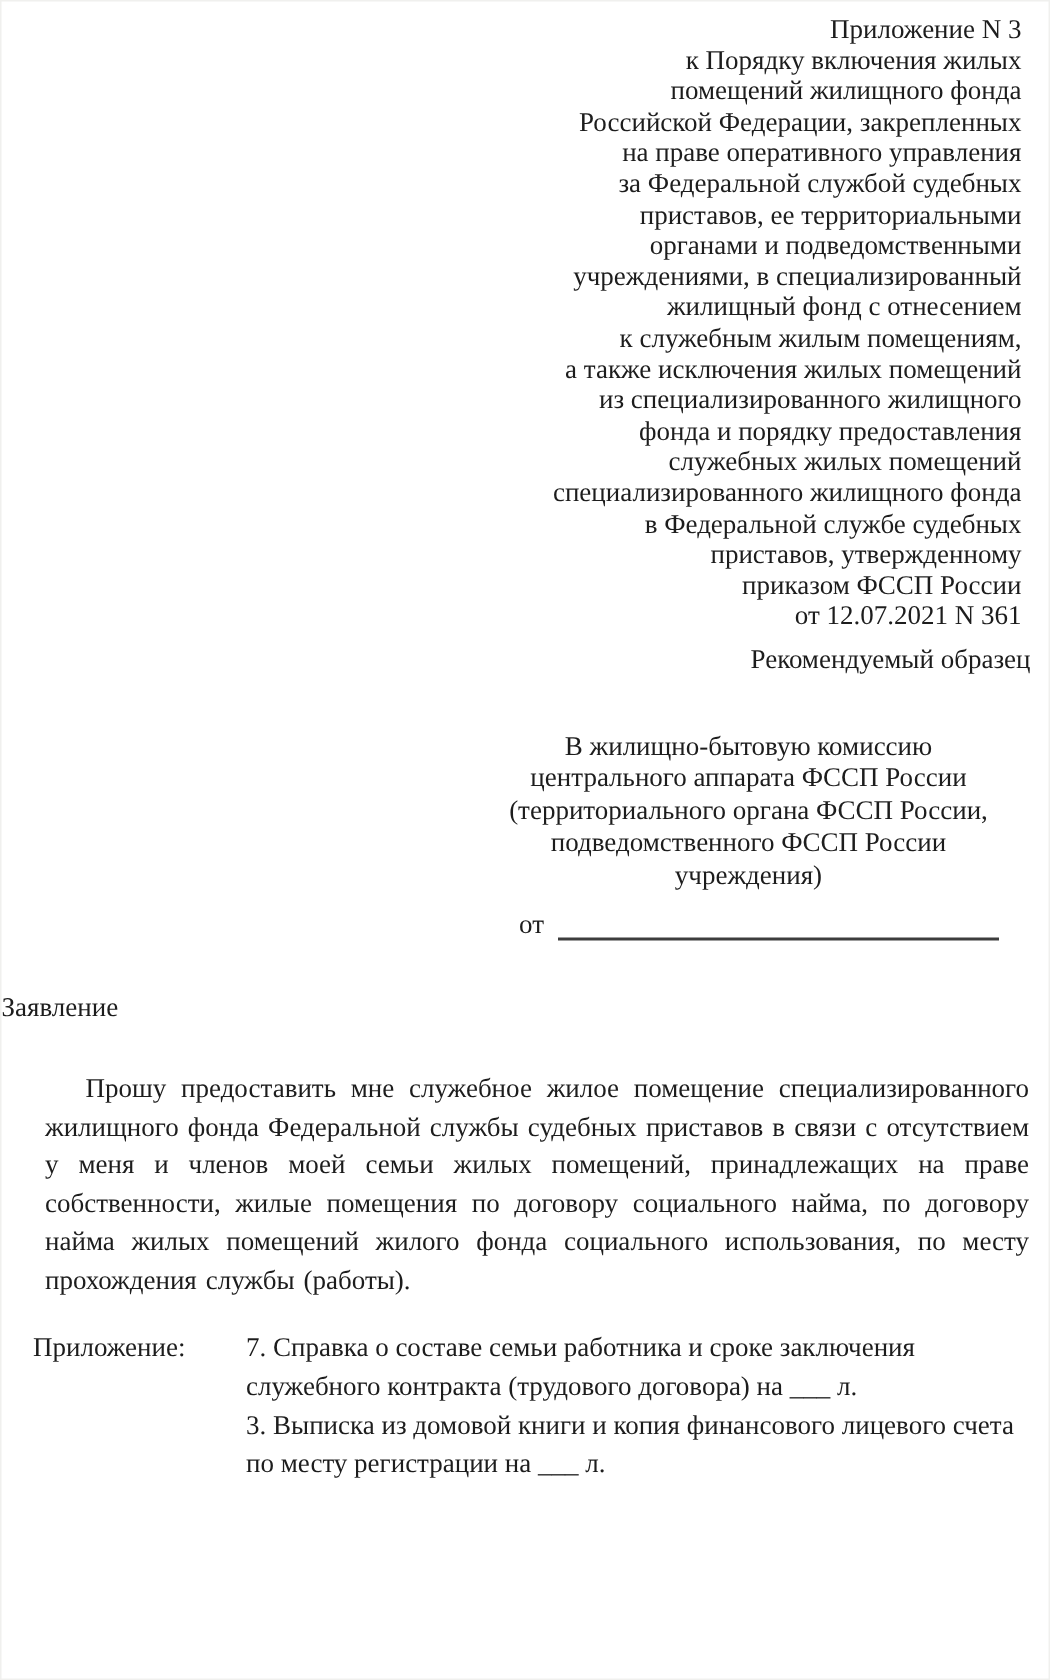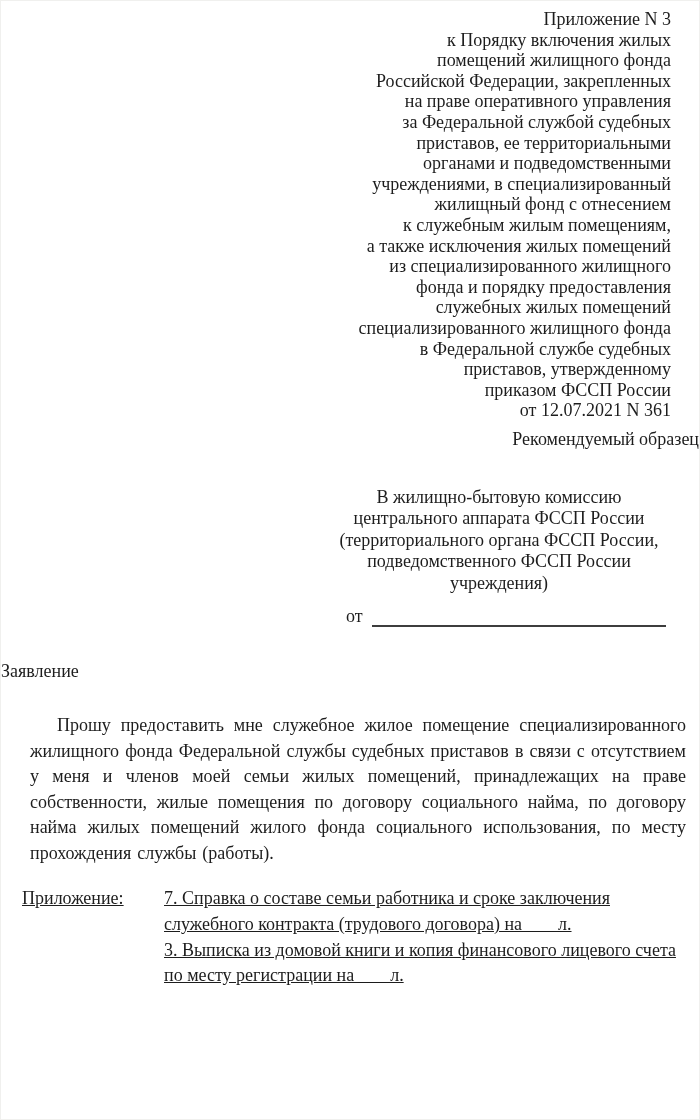--- a/index.html
+++ b/index.html
@@ -16,27 +16,27 @@
     width: 700px;
     height: 1120px;
     background: #ffffff;
     border: 1px solid #f0f0ee;
     padding-top: 8px;
     font-size: 18px;
   }
   
   .appendix-header {
     text-align: right;
-    padding-right: 28px;
+    padding-right: 18px;
     line-height: 20.6px;
     white-space: pre-line;
   }
   .sample-label {
     text-align: right;
-    padding-right: 0;
+    padding-right: 12px;
     margin-top: 7px;
     line-height: 22px;
   }
   
   .addressee {
     margin-left: 332px;
     width: 332px;
     margin-top: 37px;
     text-align: center;
     line-height: 21.4px;
@@ -76,21 +76,20 @@
     margin: 31px 13px 0 29px;
     text-align: justify;
     text-indent: 27px;
     line-height: 25.6px;
     word-spacing: 1.5px;
   }
   
   .attachments {
     display: flex;
     margin: 20px 13px 0 21px;
-    text-decoration: underline;
   }
   .att-label { width: 142px; line-height: 25.6px; }
   .att-items { flex: 1; line-height: 25.6px; }
 </style>
 </head>
 <body>
 
 <div class="page">
 
   <div class="appendix-header">Приложение N 3

